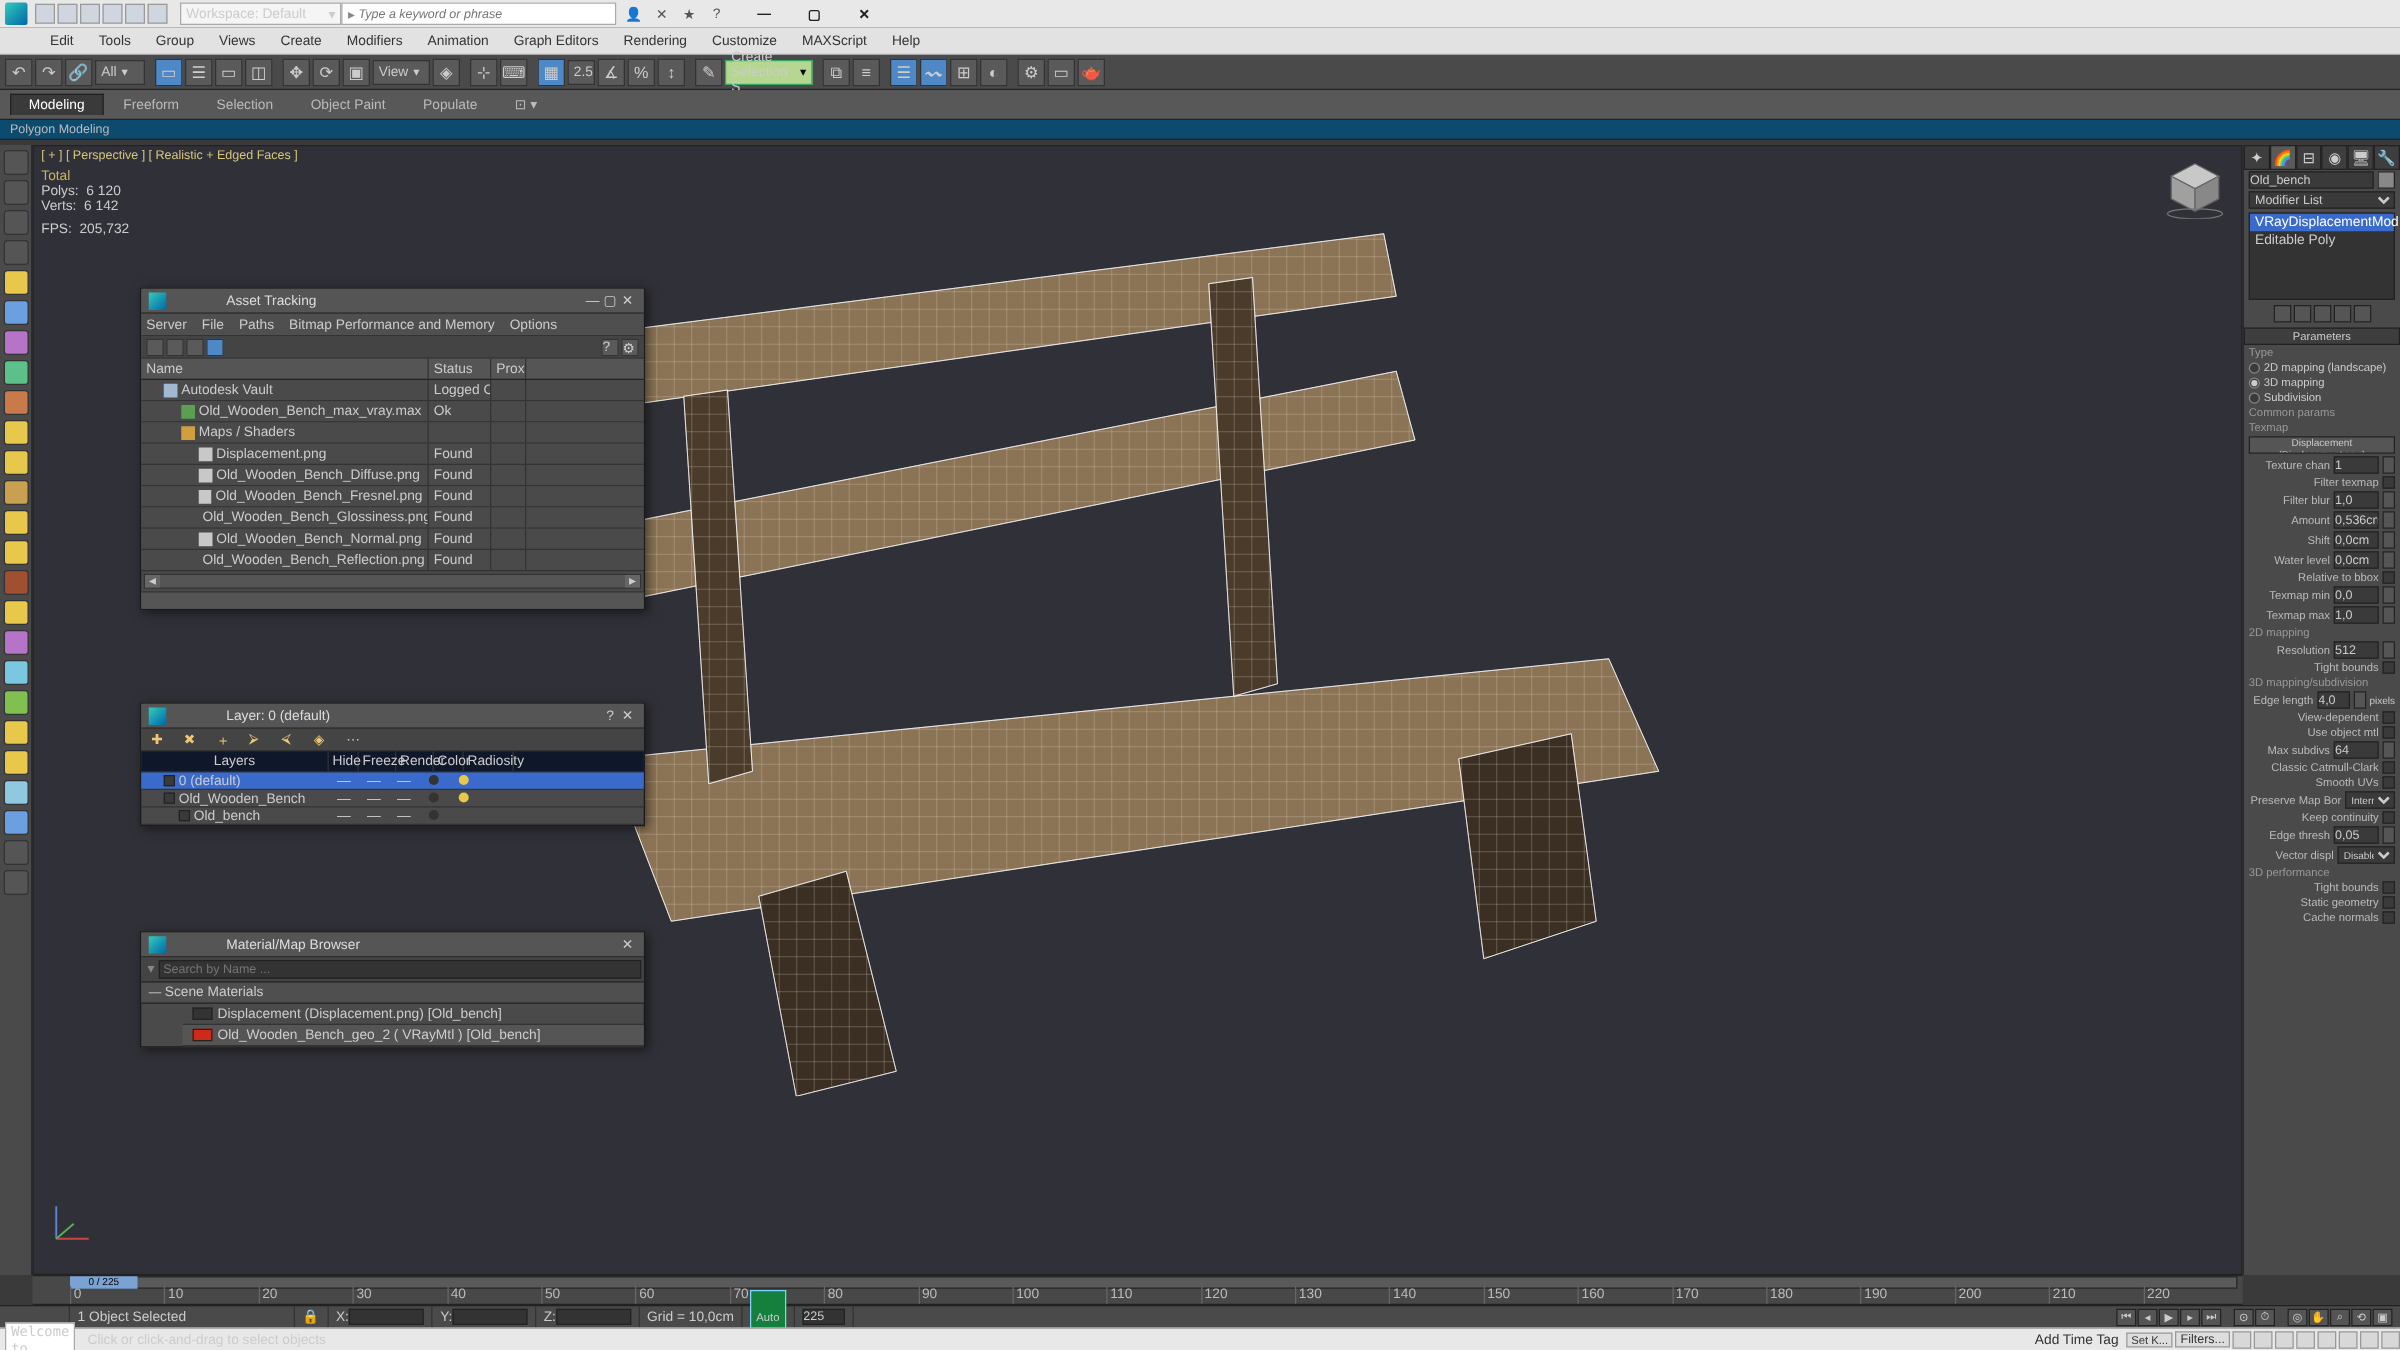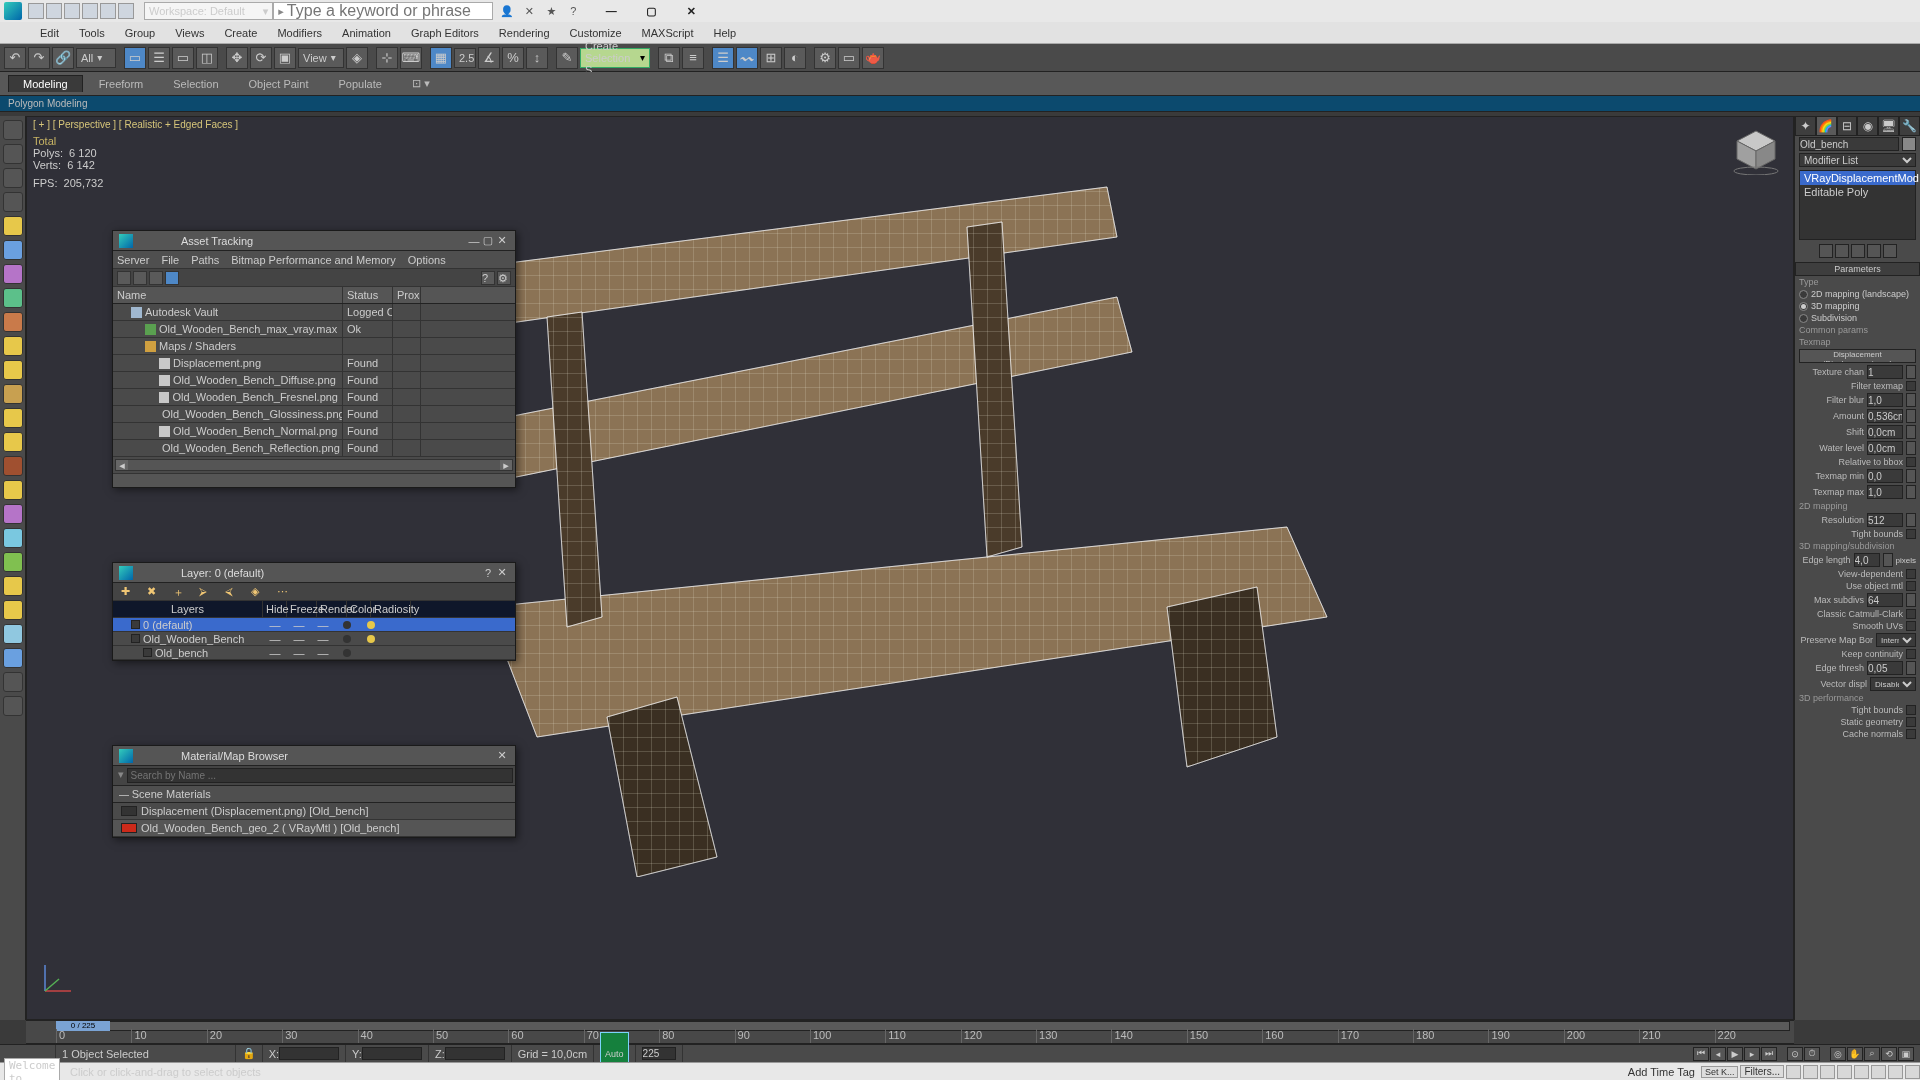--- a/index.html
+++ b/index.html
@@ -6,21 +6,21 @@
 body { width:1920px; height:1080px; background:#3a3a3a; position:relative; overflow:hidden; }
 
 
 .titlebar { position:absolute; top:0; left:0; right:0; height:22px; background:#e8e8e8; display:flex; align-items:center; }
 .titlebar .qat { display:flex; align-items:center; gap:2px; padding:0 4px; }
 .titlebar .qat .tb { width:16px; height:16px; background:#cfd6df; border:1px solid #999; }
 .titlebar .logo { width:18px; height:18px; background:linear-gradient(135deg,#3cb,#06a); border-radius:2px; margin-right:4px; }
 .titlebar .ws { display:flex; align-items:center; border:1px solid #aaa; background:#f5f5f5; margin-left:6px; padding:0 4px; height:18px; color:#333; }
 .titlebar .center { flex:1; text-align:center; color:#333; }
 .titlebar .search { width:220px; height:18px; background:#fff; border:1px solid #aaa; margin-right:6px; display:flex; align-items:center; padding:0 4px; }
-.titlebar .search input { border:none; outline:none; width:100%; font-size:16px; color:#888; background:transparent; }
+.titlebar .search input { border:none; outline:none; width:100%; font-size:10px; color:#888; background:transparent;font-style:italic; }
 .titlebar .ticons { display:flex; gap:6px; margin-right:10px; }
 .titlebar .ticon { width:16px; height:16px; color:#555; display:flex; align-items:center; justify-content:center; }
 .titlebar .winbtns { display:flex; }
 .titlebar .winbtn { width:40px; height:22px; display:flex; align-items:center; justify-content:center; color:#222; font-weight:bold; }
 
 
 .menubar { position:absolute; top:22px; left:0; right:0; height:22px; background:#e2e2e2; border-bottom:1px solid #aaa; display:flex; align-items:center; padding-left:30px; }
 .menubar .mi { padding:0 10px; color:#333; cursor:default; }
 
 
@@ -103,21 +103,21 @@
 .layrow .n { width:150px; padding-left:6px; display:flex; align-items:center; gap:3px;}
 .layrow .c { width:24px; text-align:center; }
 .layrow.sel { background:#3a6acc; }
 .laycb { width:9px; height:9px; border:1px solid #222; background:#3a3a3a; display:inline-block; }
 .laydot { width:8px; height:8px; border-radius:50%; display:inline-block; }
 
 
 .matsearch { display:flex; padding:2px; background:#444; }
 .matsearch input { flex:1; background:#333; border:1px solid #222; color:#888; font-size:10px; padding:1px 3px; }
 .matgrp { background:#4f4f4f; font-size:10px; padding:2px 6px; border-top:1px solid #222; border-bottom:1px solid #222; }
-.matitem { font-size:10px; padding:2px 8px; display:flex; align-items:center; gap:4px; border-bottom:1px solid #333; }
+.matitem { font-size:10px; padding:2px 8px; display:flex; align-items:center; gap:4px; border-bottom:1px solid #333;margin-left:33px; }
 .matitem.sel { background:#555; }
 .matsw { width:16px; height:10px; border:1px solid #222; }
 
 
 .timeline { position:absolute; left:26px; right:126px; bottom:36px; height:24px; background:#484848; border-top:1px solid #222; border-bottom:1px solid #222; }
 .timeline .track { position:absolute; top:0; left:30px; right:4px; height:10px; background:#5a5a5a; border:1px solid #222; }
 .timeline .cursor { position:absolute; top:0; left:30px; width:54px; height:10px; background:#7aa3d4; font-size:8px; color:#000; text-align:center; line-height:9px; }
 .timeline .ruler { position:absolute; bottom:0; left:30px; right:4px; height:14px; display:flex; font-size:9px; }
 .timeline .ruler div { flex:1; border-left:1px solid #666; padding-left:2px; color:#bbb; }
 

